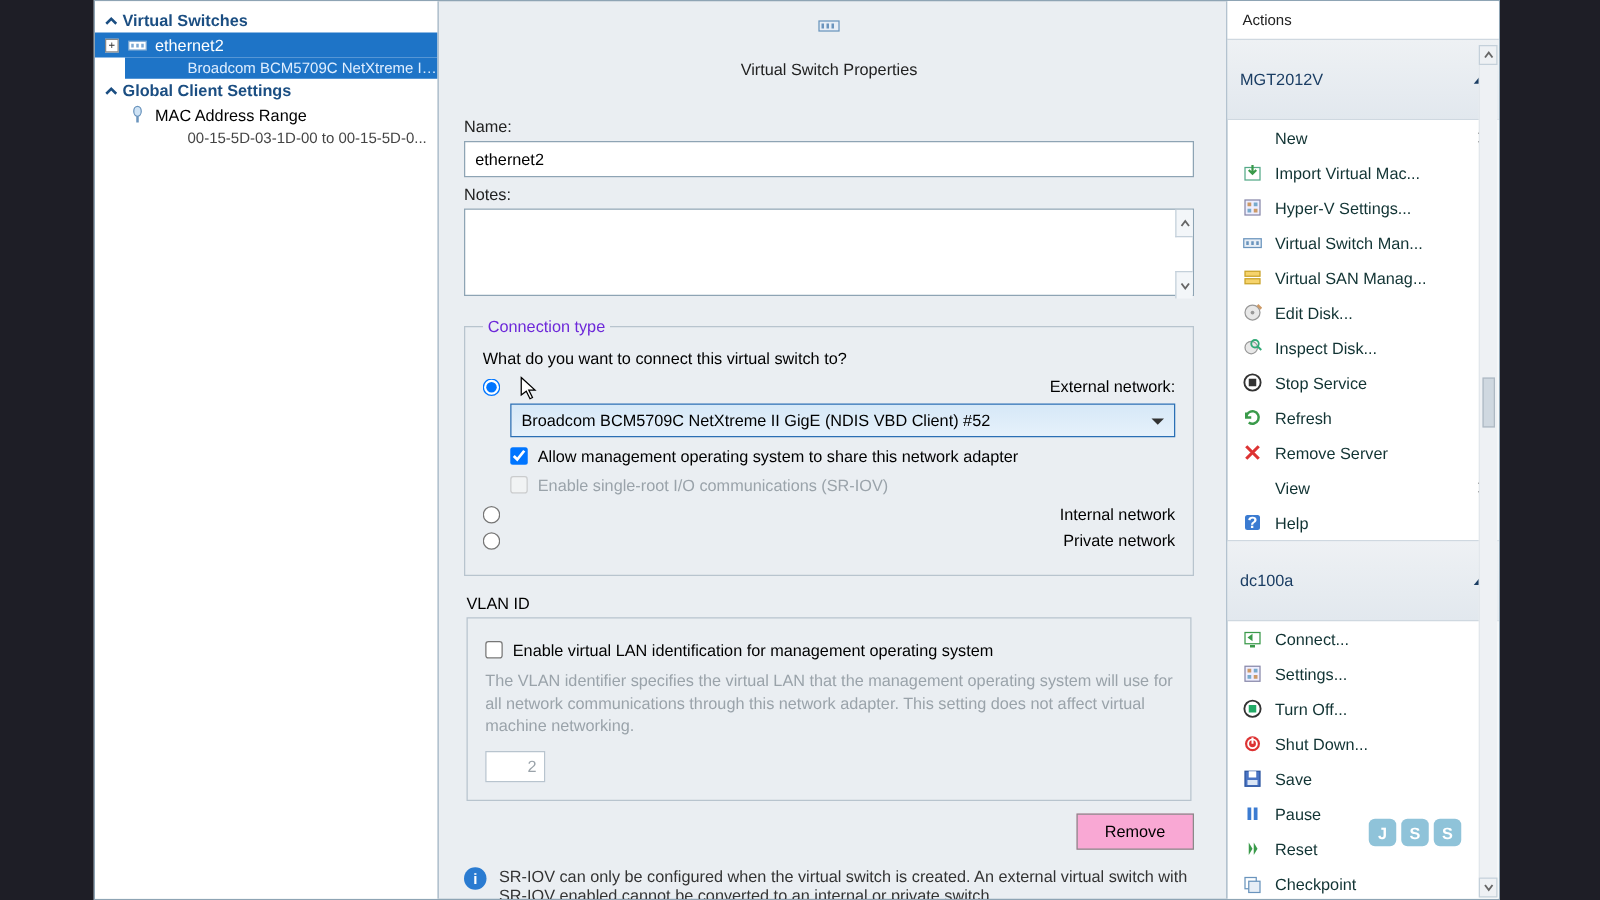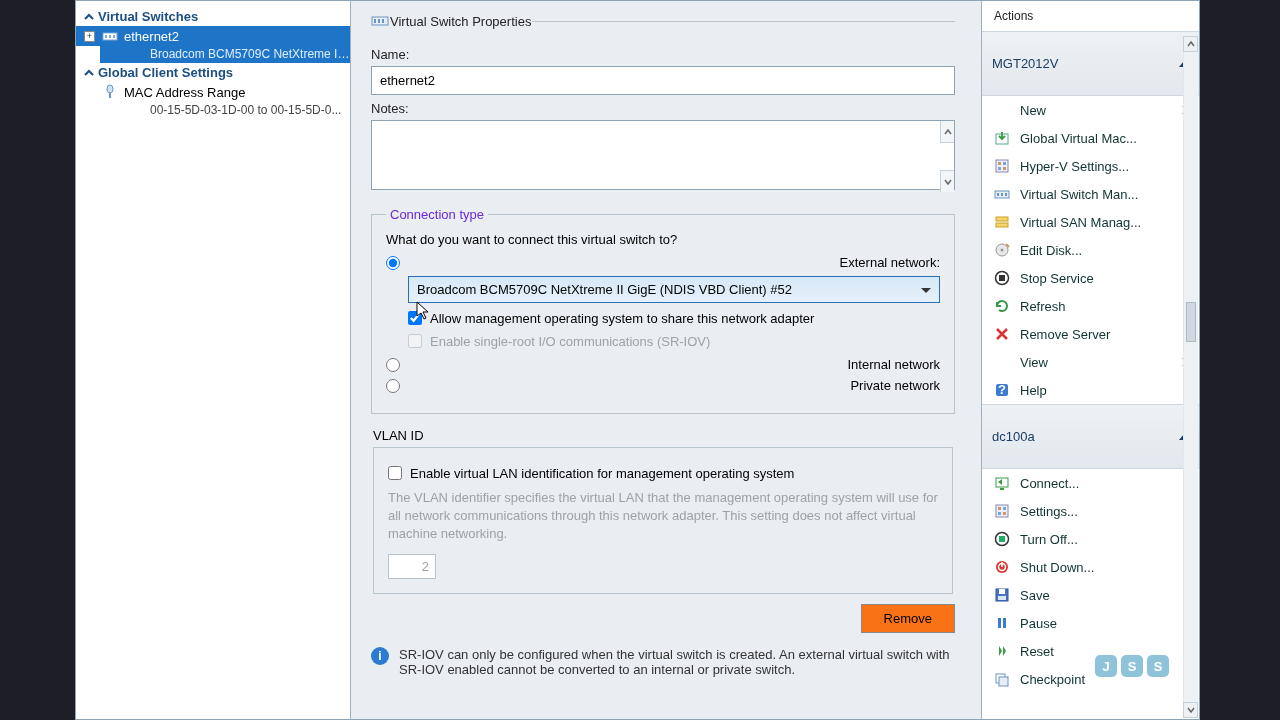--- a/index.html
+++ b/index.html
@@ -17,42 +17,42 @@
   .tree-item { display:flex; align-items:center; padding:2px 4px 2px 26px; gap:6px; }
   .tree-item.selected { background:#1e74c7; color:#fff; }
   .tree-sub { padding:1px 0 2px 50px; font-size:12px; color:#444; white-space:nowrap; overflow:hidden; text-overflow:ellipsis;margin-left:24px; }
   .tree-sub.selected { background:#1e74c7; color:#dfeeff; }
   .tree .icon { width:16px; height:16px; }
   .expander { position:absolute; margin-left:-18px; width:11px; height:11px; border:1px solid #888; background:#fff; font-size:9px; line-height:9px; text-align:center; color:#333; }
   .sel-row { position:relative; }
 
   
   .center { flex:1; padding:10px 26px 10px 20px; overflow:auto; }
-  .panel-title { display:flex; align-items:center; gap:1px; margin-bottom:15px; }
+  .panel-title { display:flex; align-items:center; gap:16px; margin-bottom:15px;flex-direction:column; }
   .panel-title .t { font-weight:normal; color:#222; }
   .title-line { flex:1; height:1px; background:#b8c4ce; }
   label.formlab { display:block; margin:6px 0 4px; color:#222; }
   input.text { width:100%; padding:6px 8px; border:1px solid #8ea4b4; background:#fff; }
   textarea.notes { width:100%; height:70px; border:1px solid #8ea4b4; resize:none; padding:6px 8px; background:#fff; }
   .notes-wrap { position:relative; }
   .spin { position:absolute; right:1px; width:14px; height:22px; border-left:1px solid #c4d0da; display:flex; align-items:center; justify-content:center; color:#555; background:#f3f6f9; }
   .spin.up { top:1px; border-bottom:1px solid #c4d0da; }
   .spin.dn { bottom:1px; border-top:1px solid #c4d0da; }
   fieldset { border:1px solid #b8c4ce; margin:14px 0 10px; padding:10px 14px 14px; }
   legend { color:#6d28d9; padding:0 4px; }
   .radio-row { display:flex; align-items:center; gap:8px; margin:6px 0;justify-content:space-between; }
   .indent { margin-left:22px; }
   .combo { width:100%; padding:5px 8px; border:1px solid #2a6fb5; background:linear-gradient(#d6e8f7,#e6f1fb); color:#000; position:relative; }
   .combo::after { content:""; position:absolute; right:8px; top:50%; margin-top:-2px; border:5px solid transparent; border-top-color:#333; }
   .check-row { display:flex; align-items:flex-start; gap:8px; margin:8px 0; }
   .check-row.disabled { color:#9aa3aa; }
   .hint { color:#9aa3aa; margin:6px 0 10px; line-height:1.4; }
   .vlan-input { width:48px; text-align:right; padding:4px 6px; border:1px solid #b8c4ce; color:#9aa3aa; background:#fff; }
   .right-btn-row { display:flex; justify-content:flex-end; margin-top:10px; }
-  button.std { padding:6px 22px; background:#f97316; border:1px solid #8a8a8a; }
+  button.std { padding:6px 22px; background:#f9a8d4; border:1px solid #8a8a8a; }
   .info-row { display:flex; gap:10px; margin-top:14px; align-items:flex-start; color:#333; }
   .info-icon { width:18px; height:18px; border-radius:50%; background:#2a7bd1; color:#fff; font-weight:bold; font-size:12px; display:flex; align-items:center; justify-content:center; flex-shrink:0; }
   .cursor { position:absolute; width:14px; height:20px; pointer-events:none; }
 
   
   .actions { width:218px; border-left:1px solid #9cb0c0; background:#fff; display:flex; flex-direction:column; position:relative; }
   .actions .scroll-up, .actions .scroll-dn { height:16px; background:#eef1f4; border:1px solid #c4d0da; display:flex; align-items:center; justify-content:center; color:#555; position:absolute; right:1px; width:15px; }
   .actions .scroll-up { top:35px; }
   .actions .scroll-dn { bottom:1px; }
   .actions .vscroll { position:absolute; right:1px; top:51px; bottom:17px; width:15px; background:#eef1f4; border-left:1px solid #e2e7ec; }
@@ -230,21 +230,21 @@
           <span>New</span>
           <span class="arrow"><svg width="8" height="10" viewBox="0 0 8 10">
               <path d="M2 1 L6 5 L2 9" fill="none" stroke="#222" stroke-width="1.5"></path>
             </svg></span>
         </div>
         <div class="action-item">
           <span class="ico"><svg width="16" height="16" viewBox="0 0 16 16">
               <rect x="2" y="4" width="12" height="10" fill="#fff" stroke="#5a8"></rect>
               <path d="M8 2 L8 9 M5 6 L8 9 L11 6" fill="none" stroke="#3a9a4a" stroke-width="1.8"></path>
             </svg></span>
-          <span>Global Virtual Mac...</span>
+          <span>Import Virtual Mac...</span>
         </div>
         <div class="action-item">
           <span class="ico"><svg width="16" height="16" viewBox="0 0 16 16">
               <rect x="2" y="2" width="12" height="12" fill="#eef" stroke="#88a"></rect>
               <rect x="4" y="4" width="3" height="3" fill="#c96"></rect>
               <rect x="9" y="4" width="3" height="3" fill="#7ac"></rect>
               <rect x="4" y="9" width="3" height="3" fill="#7ac"></rect>
               <rect x="9" y="9" width="3" height="3" fill="#c96"></rect>
             </svg></span>
           <span>Hyper-V Settings...</span>
@@ -268,20 +268,28 @@
         <div class="action-item">
           <span class="ico"><svg width="16" height="16" viewBox="0 0 16 16">
               <ellipse cx="8" cy="8" rx="6" ry="6" fill="#e8e8e8" stroke="#999"></ellipse>
               <circle cx="8" cy="8" r="1.5" fill="#999"></circle>
               <path d="M12 2 L15 5" stroke="#c96" stroke-width="2"></path>
             </svg></span>
           <span>Edit Disk...</span>
         </div>
         <div class="action-item">
           <span class="ico"><svg width="16" height="16" viewBox="0 0 16 16">
+              <ellipse cx="7" cy="8" rx="5" ry="5" fill="#e8e8e8" stroke="#999"></ellipse>
+              <circle cx="10" cy="5" r="3" fill="none" stroke="#3a7" stroke-width="1.5"></circle>
+              <path d="M12 7 L15 10" stroke="#3a7" stroke-width="1.5"></path>
+            </svg></span>
+          <span>Inspect Disk...</span>
+        </div>
+        <div class="action-item">
+          <span class="ico"><svg width="16" height="16" viewBox="0 0 16 16">
               <circle cx="8" cy="8" r="6.5" fill="#fff" stroke="#333" stroke-width="1.5"></circle>
               <rect x="5" y="5" width="6" height="6" fill="#333"></rect>
             </svg></span>
           <span>Stop Service</span>
         </div>
         <div class="action-item">
           <span class="ico"><svg width="16" height="16" viewBox="0 0 16 16">
               <path d="M3 8 A5 5 0 1 1 5 12" fill="none" stroke="#3a9a4a" stroke-width="2"></path>
               <path d="M3 4 L3 8 L7 8" fill="none" stroke="#3a9a4a" stroke-width="2"></path>
             </svg></span>

